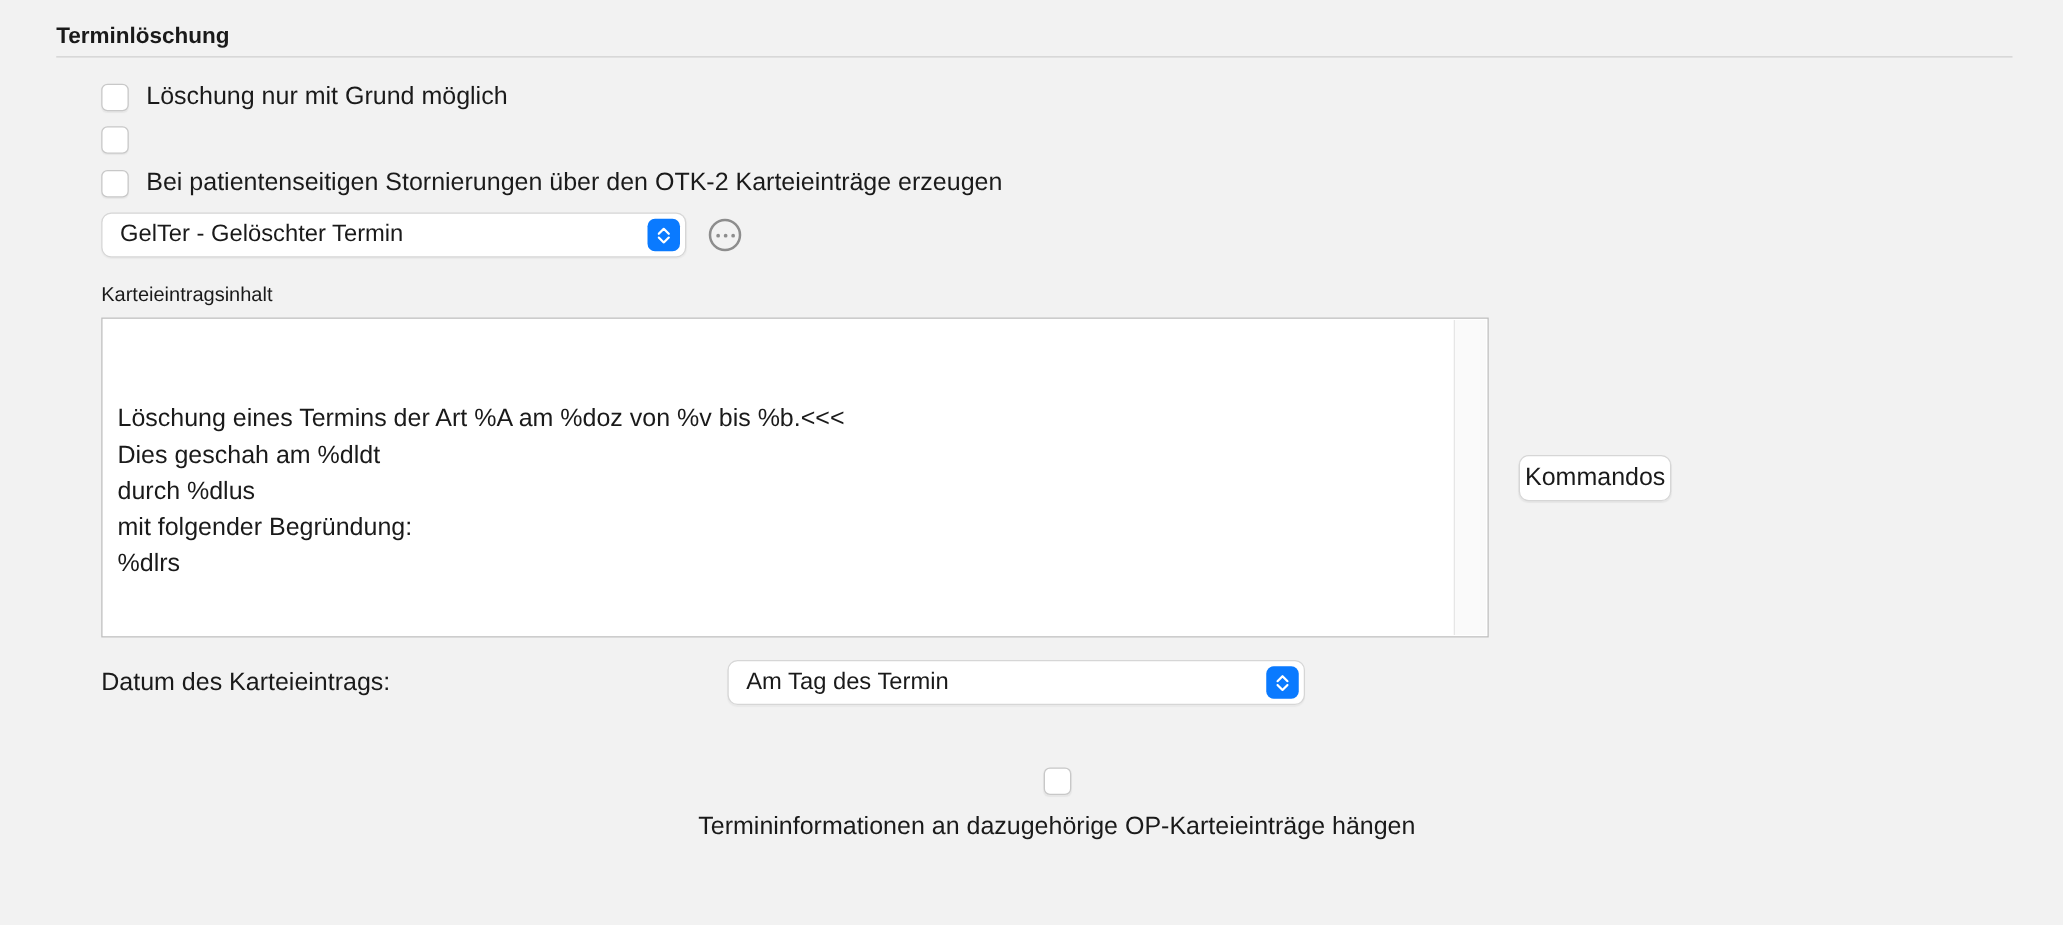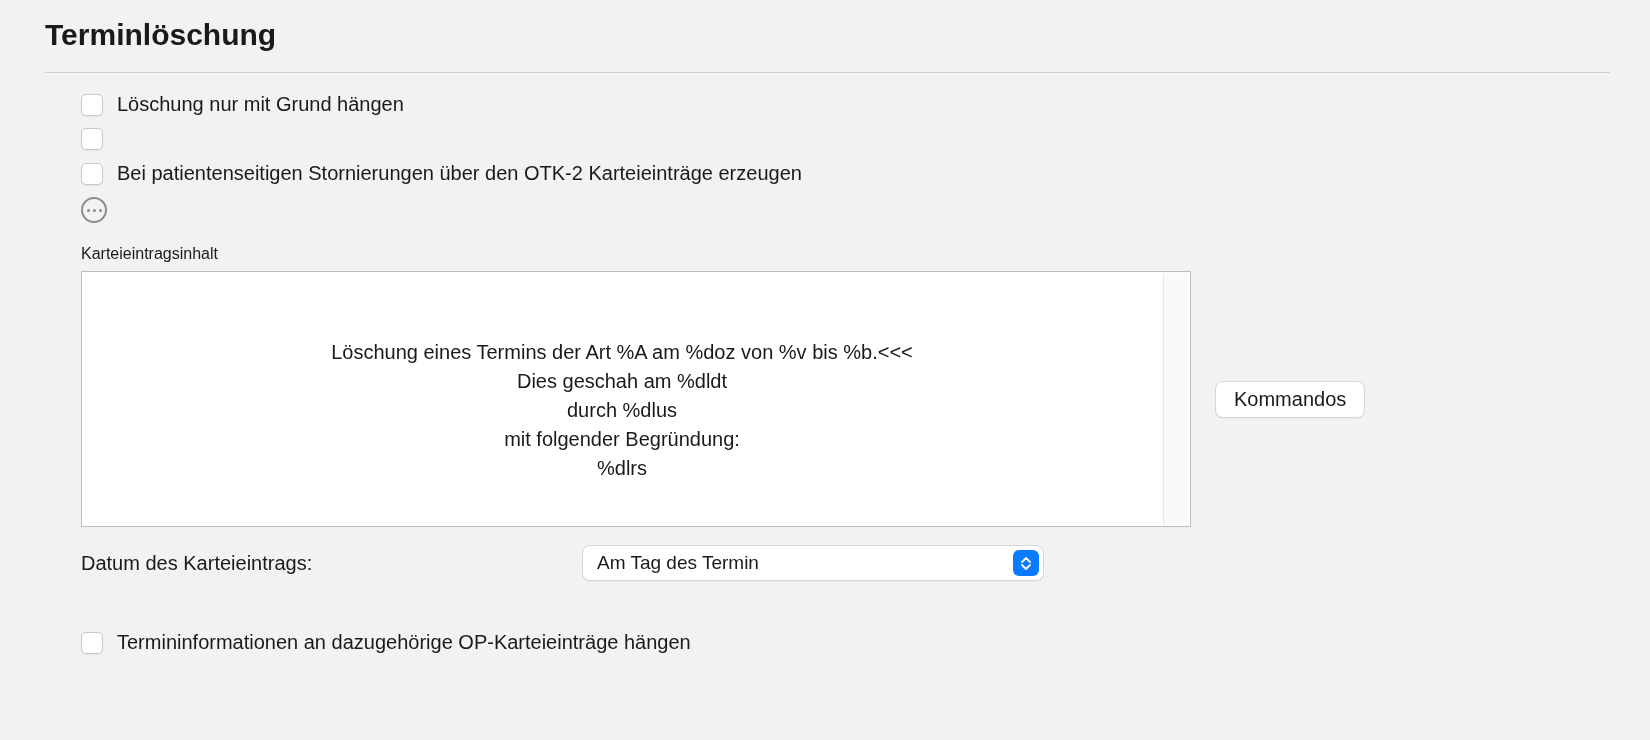--- a/index.html
+++ b/index.html
@@ -12,22 +12,22 @@
     color: #1a1a1a;
     width: 1650px;
     height: 740px;
     overflow: hidden;
   }
   .page {
     padding: 18px 40px 0 45px;
   }
   .section-header {
     font-weight: 700;
-    font-size: 30px;
-    padding-bottom: 20px;
+    font-size: 18px;
+    padding-bottom: 6px;
     border-bottom: 1px solid #d0d0d0;
     margin-bottom: 20px;
   }
   .indent {
     padding-left: 36px;
   }
   .checkbox-row {
     display: flex;
     align-items: center;
     gap: 14px;
@@ -102,21 +102,20 @@
   }
   .field-label {
     font-size: 16px;
     margin-bottom: 8px;
   }
   .textarea-row {
     display: flex;
     align-items: center;
     gap: 24px;
     margin-bottom: 18px;
-    text-align: center;
   }
   .textarea {
     background: #fff;
     border: 1px solid #bcbcbc;
     width: 1110px;
     height: 256px;
     padding: 8px 12px;
     font-size: 20px;
     line-height: 1.45;
     white-space: pre-wrap;
@@ -129,63 +128,75 @@
     right: 1px;
     bottom: 1px;
     width: 26px;
     border-left: 1px solid #e6e6e6;
     background: #fafafa;
   }
   .button {
     background: #fff;
     border: 1px solid #d6d6d6;
     border-radius: 8px;
-    padding: 6px 18px;
+    padding: 6px 4px;
     font-size: 20px;
     box-shadow: 0 1px 1px rgba(0,0,0,0.05);
     cursor: default;
   }
   .date-row {
     display: flex;
     align-items: center;
     gap: 34px;
     margin-bottom: 50px;
   }
   .date-row .label {
     font-size: 20px;
     width: 467px;
   }
   .lower-checkbox {
     margin-top: 10px;
+    flex-direction: column;
   }
 </style>
 </head>
 <body>
 
 <div class="page">
 
   <div class="section-header">Terminlöschung</div>
 
   <div class="indent">
 
     <div class="checkbox-row">
       <div class="checkbox"></div>
-      <div class="checkbox-label">Löschung nur mit Grund hängen</div>
+      <div class="checkbox-label">Löschung nur mit Grund möglich</div>
     </div>
 
     <div class="checkbox-row">
       <div class="checkbox"></div>
     </div>
 
     <div class="checkbox-row">
       <div class="checkbox"></div>
       <div class="checkbox-label">Bei patientenseitigen Stornierungen über den OTK-2 Karteieinträge erzeugen</div>
     </div>
 
     <div class="select-row">
+      <div class="select">
+        <span>GelTer - Gelöschter Termin</span>
+        <div class="select-arrows">
+          <svg width="10" height="6" viewBox="0 0 10 6">
+              <path d="M1 5 L5 1 L9 5" stroke="#fff" stroke-width="1.8" fill="none" stroke-linecap="round" stroke-linejoin="round"></path>
+            </svg>
+          <svg width="10" height="6" viewBox="0 0 10 6">
+              <path d="M1 1 L5 5 L9 1" stroke="#fff" stroke-width="1.8" fill="none" stroke-linecap="round" stroke-linejoin="round"></path>
+            </svg>
+        </div>
+      </div>
       <div class="more-icon">
         <span></span>
           <span></span>
           <span></span>
       </div>
     </div>
 
     <div class="field-label">Karteieintragsinhalt</div>
 
     <div class="textarea-row">

